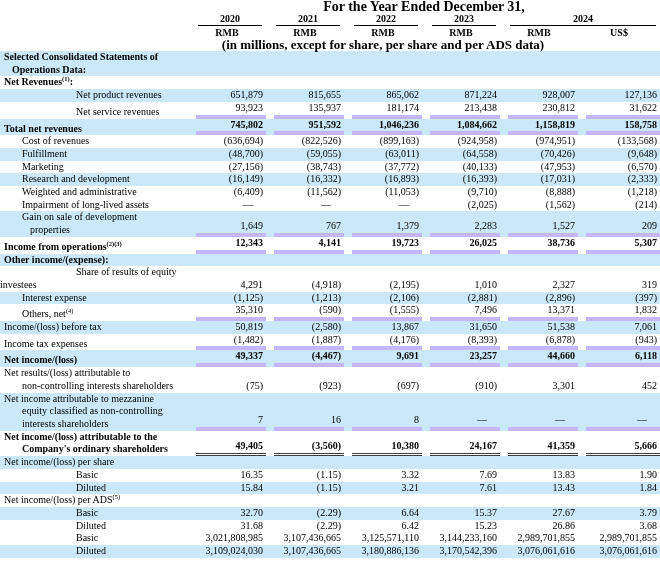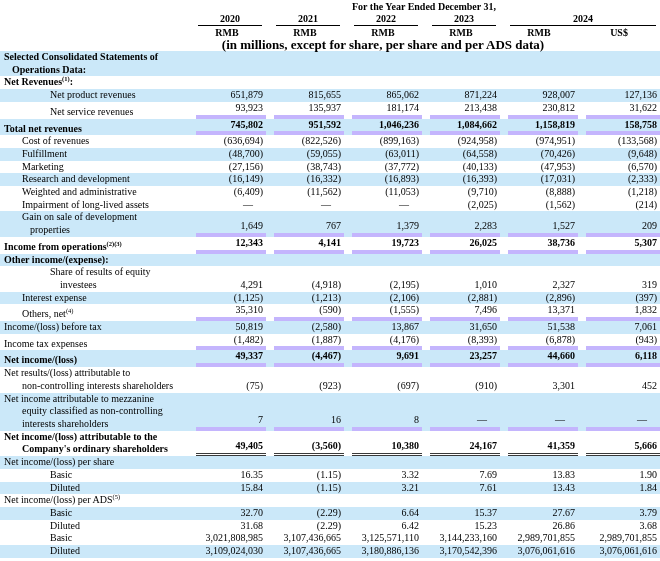--- a/index.html
+++ b/index.html
@@ -2,32 +2,32 @@
 <html><head>
 <meta charset="utf-8">
 <style>
   html,body{margin:0;padding:0;background:#fff;}
   body{width:660px;height:561px;overflow:hidden;
        font-family:"Liberation Serif","DejaVu Serif",serif;color:#000;}
   table{border-collapse:collapse;table-layout:fixed;width:660px;}
   td{padding:0;vertical-align:bottom;font-size:10px;line-height:12.7px;}
   
   thead td{vertical-align:bottom;}
-  .period-title{display:block;text-align:center;font-weight:bold;font-size:10px;line-height:13px;}
+  .period-title{display:block;text-align:center;font-weight:bold;font-size:14px;line-height:13px;}
   .yr{display:block;margin:0 4px 0 10px;text-align:center;font-weight:bold;
       border-bottom:1px solid #000;line-height:12px;}
   .cur{text-align:center;font-weight:bold;line-height:13px;}
   .note{text-align:center;font-weight:bold;font-size:13px;line-height:12px;}
   
   .shade{background:#cbe8f9;}
   .bold{font-weight:bold;}
   .lbl{white-space:nowrap;}
   .ln{line-height:12.7px;}
   .ind0{padding-left:4px}.ind1{padding-left:12px}.ind2{padding-left:22px}
-  .ind3{padding-left:30px}.ind4{padding-left:50px}.ind5{padding-left:60px}
+  .ind3{padding-left:30px}.ind4{padding-left:76px}.ind5{}
   .num{text-align:right;}
   .val{display:block;margin-left:8px;padding-right:3px;line-height:12.7px;}
   .u{border-bottom:4px solid #c4b5fd;}
   .uu{border-bottom:3px double #3a3a3a;}
   .dash{padding-right:13px;}
   sup{font-size:6.5px;line-height:0;vertical-align:super;}
 </style>
 </head>
 <body>
 

